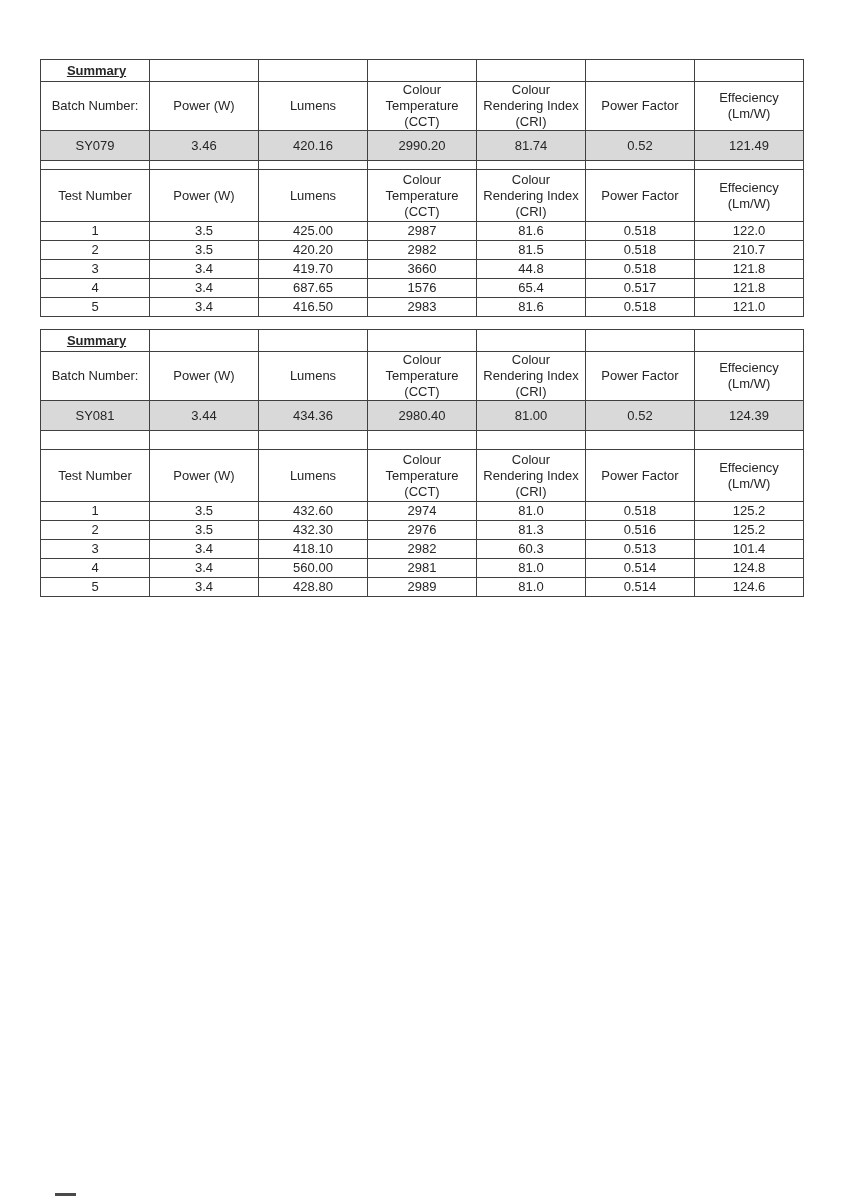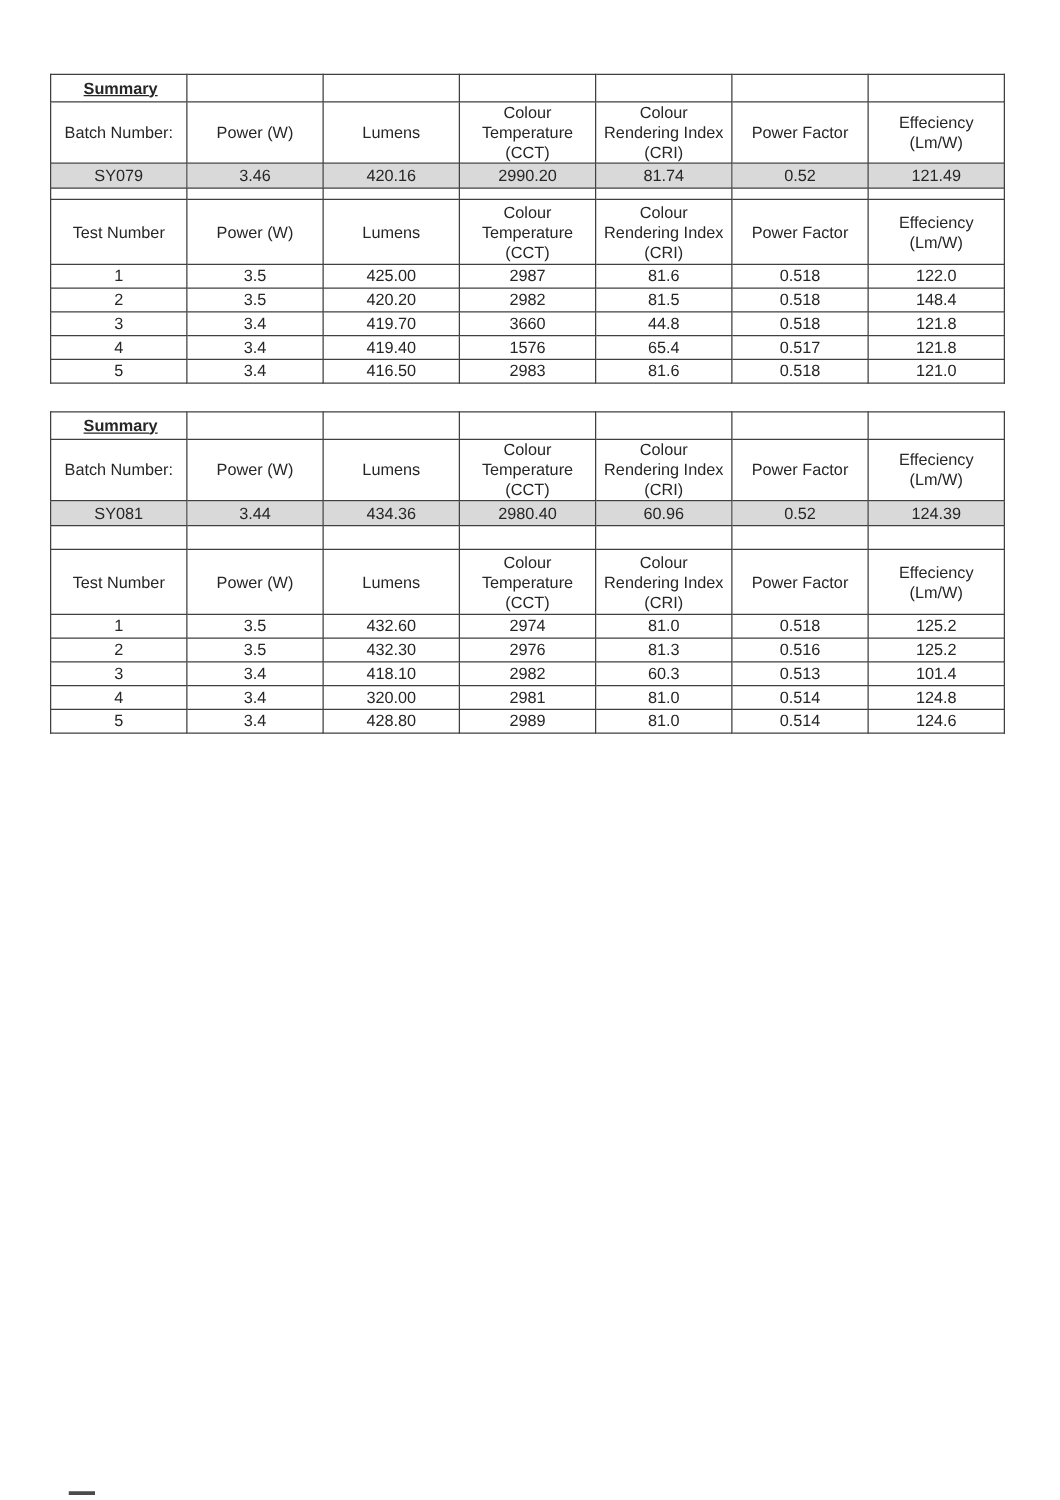--- a/index.html
+++ b/index.html
@@ -24,21 +24,21 @@
     border: 1px solid #404040;
     text-align: center;
     vertical-align: middle;
     font-size: 13px;
     line-height: 16px;
     overflow: hidden;
     white-space: pre-line;
   }
   tr.row-title    { height: 22px; }
   tr.row-bheader  { height: 49px; }
-  tr.row-shade    { height: 20px; }
+  tr.row-shade    { height: 30px; }
   tr.row-shade td { background: #d9d9d9; }
   .wrap-1 tr.row-spacer { height: 9px; }
   .wrap-2 tr.row-spacer { height: 19px; }
   tr.row-theader  { height: 52px; }
   tr.row-data     { height: 19px; }
 
   td.cell-title {
     text-align: left;
     padding-left: 3px;
     font-size: 19px;
@@ -127,35 +127,35 @@
           <td>0.518</td>
           <td>122.0</td>
         </tr>
         <tr class="row-data">
           <td>2</td>
           <td>3.5</td>
           <td>420.20</td>
           <td>2982</td>
           <td>81.5</td>
           <td>0.518</td>
-          <td>148.4</td>
+          <td>210.7</td>
         </tr>
         <tr class="row-data">
           <td>3</td>
           <td>3.4</td>
           <td>419.70</td>
           <td>3660</td>
           <td>44.8</td>
           <td>0.518</td>
           <td>121.8</td>
         </tr>
         <tr class="row-data">
           <td>4</td>
           <td>3.4</td>
-          <td>419.40</td>
+          <td>687.65</td>
           <td>1576</td>
           <td>65.4</td>
           <td>0.517</td>
           <td>121.8</td>
         </tr>
         <tr class="row-data">
           <td>5</td>
           <td>3.4</td>
           <td>416.50</td>
           <td>2983</td>
@@ -191,21 +191,21 @@
 (CRI)</td>
           <td>Power Factor</td>
           <td>Effeciency
 (Lm/W)</td>
         </tr>
         <tr class="row-shade">
           <td>SY081</td>
           <td>3.44</td>
           <td>434.36</td>
           <td>2980.40</td>
-          <td>60.96</td>
+          <td>81.00</td>
           <td>0.52</td>
           <td>124.39</td>
         </tr>
         <tr class="row-spacer">
           <td></td>
           <td></td>
           <td></td>
           <td></td>
           <td></td>
           <td></td>
@@ -248,21 +248,21 @@
           <td>3.4</td>
           <td>418.10</td>
           <td>2982</td>
           <td>60.3</td>
           <td>0.513</td>
           <td>101.4</td>
         </tr>
         <tr class="row-data">
           <td>4</td>
           <td>3.4</td>
-          <td>320.00</td>
+          <td>560.00</td>
           <td>2981</td>
           <td>81.0</td>
           <td>0.514</td>
           <td>124.8</td>
         </tr>
         <tr class="row-data">
           <td>5</td>
           <td>3.4</td>
           <td>428.80</td>
           <td>2989</td>

